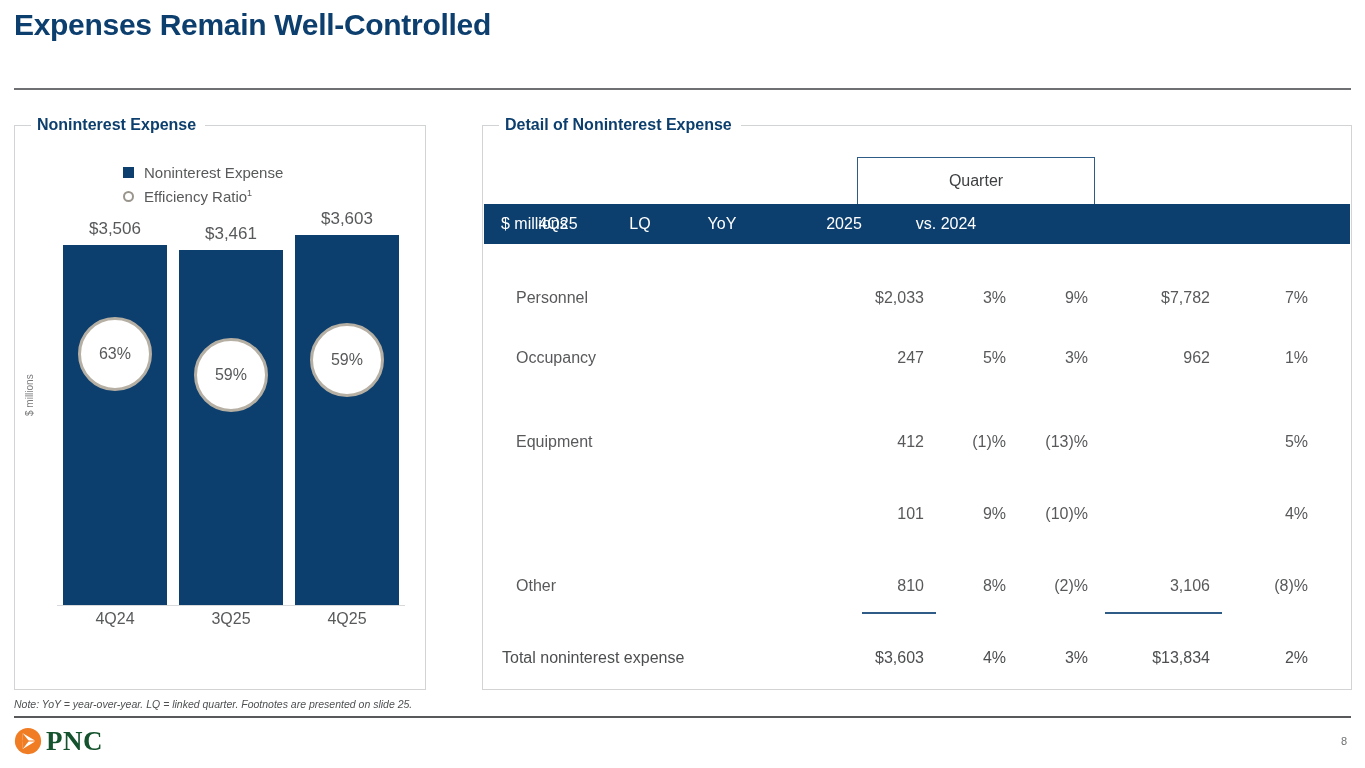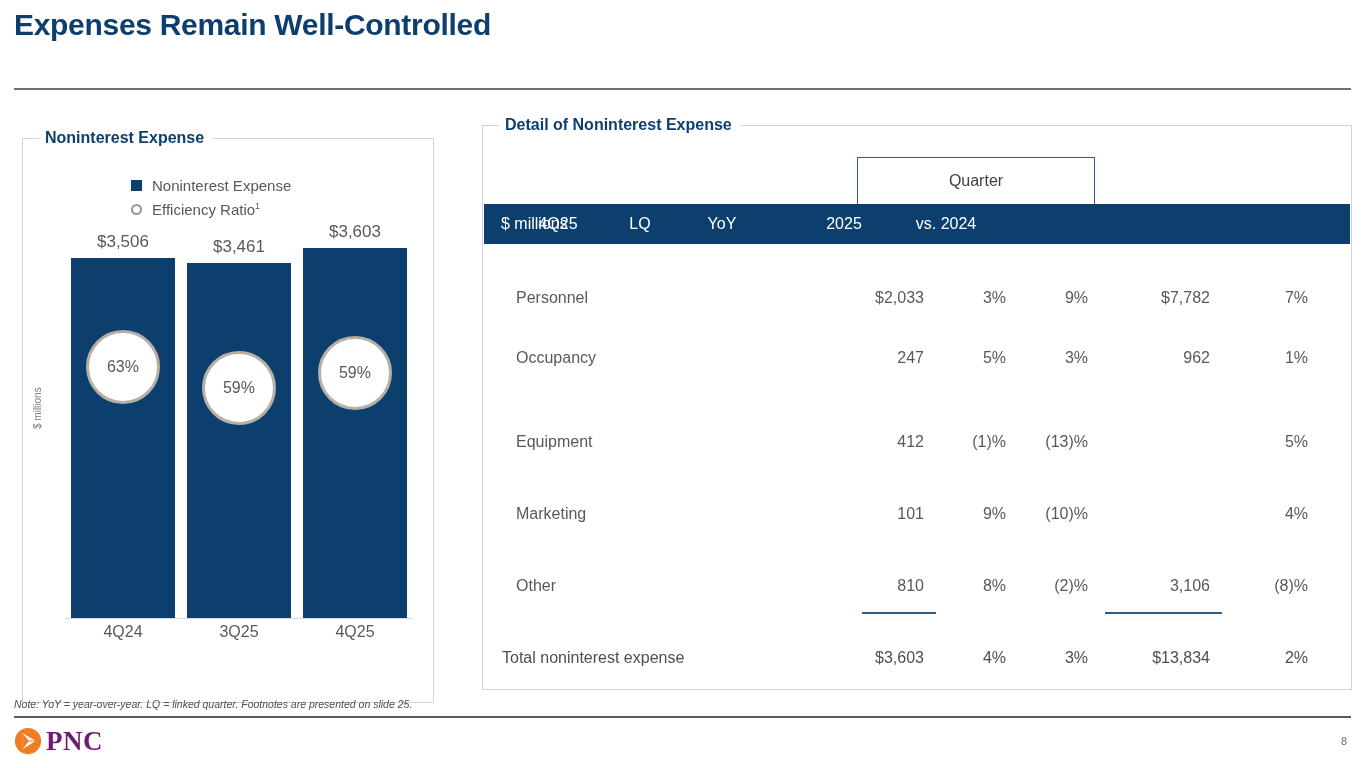--- a/index.html
+++ b/index.html
@@ -23,21 +23,21 @@
 
   
   .panel{position:absolute;border:1px solid #d2d3d5;background:#fff;}
   .panel-legend{
     position:absolute;top:-11px;left:16px;background:#fff;
     padding:0 9px 0 6px;font-size:16px;font-weight:bold;color:#0d3f6e;
     white-space:nowrap;line-height:20px;
   }
 
   
-  #chart-panel{left:14px;top:138px;width:410px;height:563px;margin-left:8px;}
+  #chart-panel{left:14px;top:125px;width:410px;height:563px;}
   .chart-area{position:absolute;inset:0;}
 
   .legend{position:absolute;left:108px;top:35px;}
   .legend-row{display:flex;align-items:center;height:22px;}
   .legend-row + .legend-row{margin-top:2px;}
   .legend-swatch{
     width:11px;height:11px;background:#0d3f6e;margin-right:10px;flex:none;
   }
   .legend-ring{
     width:11px;height:11px;border-radius:50%;border:2.5px solid #9a958c;
@@ -113,21 +113,21 @@
   
   .note{
     position:absolute;left:14px;top:698px;
     font-size:10.5px;font-style:italic;color:#4d4f51;white-space:nowrap;
   }
   .footer-rule{position:absolute;left:14px;right:14px;top:716px;height:1.5px;background:#58595b;}
   .logo{position:absolute;left:14px;top:727px;display:flex;align-items:center;}
   .logo-mark{width:28px;height:28px;flex:none;}
   .logo-text{
     font-family:"Liberation Serif", serif;
-    font-size:27px;font-weight:bold;color:#701a75;letter-spacing:0.5px;
+    font-size:27px;font-weight:bold;color:#14532d;letter-spacing:0.5px;
     margin-left:4px;line-height:28px;
   }
   .page-num{position:absolute;right:18px;top:735px;font-size:11px;color:#6e7073;}
 </style>
 </head>
 <body>
 
 <div class="slide">
 
   <div class="slide-title">Expenses Remain Well-Controlled</div>
@@ -221,21 +221,20 @@
           <div class="cell num" style="left: 694px; width: 130px;">1%</div>
         </div>
         <div class="trow" style="top: 180px;">
           <div class="cell rowlabel" style="left: 32px; width: 330px;">Equipment</div>
           <div class="cell num" style="left: 310px; width: 130px;">412</div>
           <div class="cell num" style="left: 392px; width: 130px;">(1)%</div>
           <div class="cell num" style="left: 474px; width: 130px;">(13)%</div>
           <div class="cell num" style="left: 694px; width: 130px;">5%</div>
         </div>
         <div class="trow" style="top: 252px;">
-          <div class="cell rowlabel" style="left: 32px; width: 330px;">Marketing</div>
           <div class="cell num" style="left: 310px; width: 130px;">101</div>
           <div class="cell num" style="left: 392px; width: 130px;">9%</div>
           <div class="cell num" style="left: 474px; width: 130px;">(10)%</div>
           <div class="cell num" style="left: 694px; width: 130px;">4%</div>
         </div>
         <div class="trow" style="top: 324px; padding-left: 36px;">
           <div class="cell rowlabel" style="left: 32px; width: 330px;">Other</div>
           <div class="cell num" style="left: 310px; width: 130px;">810</div>
           <div class="cell num" style="left: 392px; width: 130px;">8%</div>
           <div class="cell num" style="left: 474px; width: 130px;">(2)%</div>

